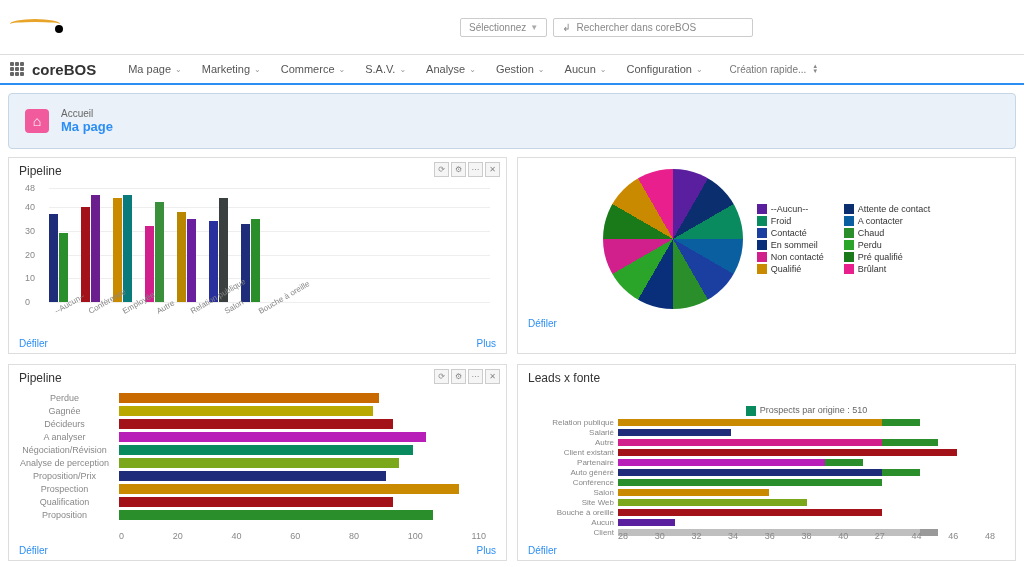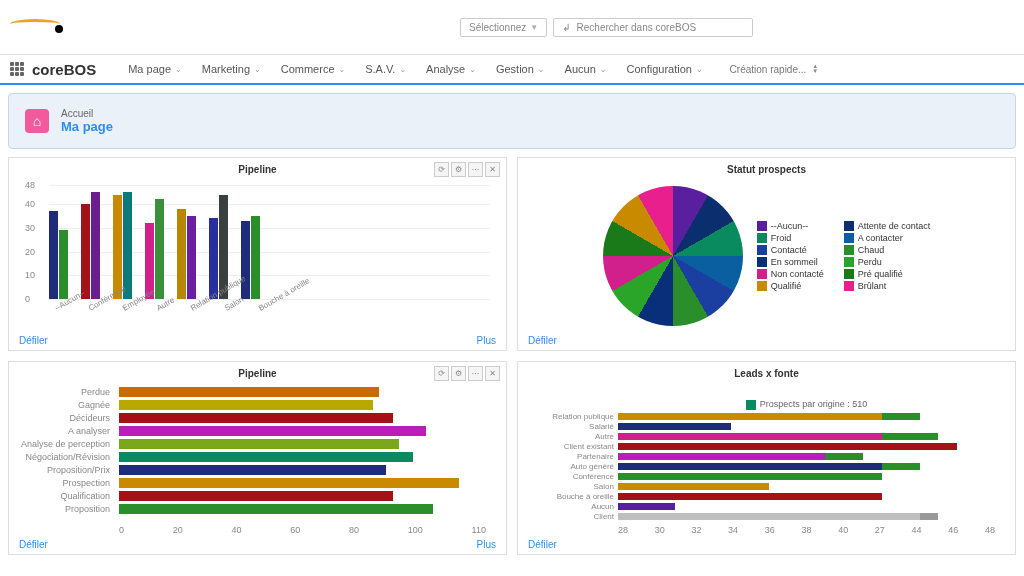--- a/index.html
+++ b/index.html
@@ -19,21 +19,21 @@
 .menuitem { padding: 8px 10px; font-size: 11px; color: #555; cursor: pointer; display: flex; align-items: center; gap: 4px; }
 .menuitem .chev { font-size: 8px; color: #999; }
 .quick { margin-left: 6px; border: 1px solid transparent; padding: 4px 8px; font-size: 10px; color: #777; display: flex; align-items: center; gap: 6px; }
 .quick-arrows { display: flex; flex-direction: column; font-size: 6px; line-height: 5px; color: #888; }
 .crumb { margin: 8px 8px; border: 1px solid #c5d7e6; background: #eaf1f8; border-radius: 4px; padding: 14px 16px; display: flex; align-items: center; gap: 12px; }
 .home-icon { width: 24px; height: 24px; background: #f15a9c; border-radius: 4px; display: flex; align-items: center; justify-content: center; color: #fff; font-size: 14px; }
 .crumb-text .t1 { font-size: 10px; color: #666; }
 .crumb-text .t2 { font-size: 13px; color: #2c8ef4; font-weight: bold; }
 .dash { display: grid; grid-template-columns: 1fr 1fr; gap: 10px; padding: 0 8px 10px; }
 .widget { border: 1px solid #ddd; background: #fff; padding: 6px 10px 4px; position: relative; }
-.wtitle { text-align: center; font-size: 10px; font-weight: bold; color: #333; margin-bottom: 6px; }
+.wtitle { font-size: 12px; font-weight: normal; color: #333; margin-bottom: 6px; }
 .wtools { position: absolute; top: 4px; right: 6px; display: flex; gap: 2px; }
 .toolbtn { width: 15px; height: 15px; border: 1px solid #ccc; background: #f5f5f5; font-size: 8px; display: flex; align-items: center; justify-content: center; color: #888; cursor: pointer; }
 .wfoot { display: flex; justify-content: space-between; font-size: 10px; color: #2c8ef4; margin-top: 4px; }
 .wfoot a { cursor: pointer; }
 .chartbox { height: 150px; position: relative; }
 
 .vbar-area { position: absolute; left: 30px; right: 6px; top: 4px; bottom: 32px; }
 .vbar-grid { position: absolute; left: 0; right: 0; border-top: 1px solid #eee; }
 .vbar-ylab { position: absolute; left: -24px; font-size: 9px; color: #888; transform: translateY(-50%); }
 .vbar-row { position: absolute; bottom: 0; display: flex; align-items: flex-end; gap: 1px; }
@@ -42,21 +42,21 @@
 .vbar-xlab { position: absolute; font-size: 8px; color: #888; transform: rotate(-30deg); transform-origin: top left; white-space: nowrap; }
 
 .pie-wrap { display: flex; gap: 14px; justify-content: center; align-items: center; height: 150px; }
 .pie { width: 140px; height: 140px; border-radius: 50%; }
 .legend { display: grid; grid-template-columns: auto auto; column-gap: 20px; row-gap: 2px; font-size: 9px; }
 .legend-item { display: flex; align-items: center; gap: 4px; white-space: nowrap; }
 .legend-sw { width: 10px; height: 10px; }
 
 .hbar-area { position: relative; height: 150px; padding-left: 100px; padding-right: 10px; padding-bottom: 16px; }
 .hbar-row { display: flex; align-items: center; height: 13px; }
-.hbar-lab { position: absolute; left: 0; width: 95px; text-align: right; font-size: 9px; color: #888; padding-right: 4px; }
+.hbar-lab { position: absolute; left: 0; width: 95px; text-align: center; font-size: 9px; color: #888; padding-right: 4px; }
 .hbar-bar { height: 10px; }
 .hbar-xaxis { position: absolute; left: 100px; right: 10px; bottom: 0; display: flex; justify-content: space-between; font-size: 9px; color: #888; }
 .hbar2-area { position: relative; height: 150px; padding-left: 90px; padding-right: 10px; padding-bottom: 16px; padding-top: 14px; }
 .hbar2-row { display: flex; align-items: center; height: 10px; position: relative; }
 .hbar2-lab { position: absolute; left: -90px; width: 86px; text-align: right; font-size: 8px; color: #888; }
 .hbar2-seg { height: 7px; position: absolute; }
 .hbar2-leg { text-align: center; font-size: 9px; color: #666; margin-bottom: 2px; }
 .hbar2-leg-sw { display: inline-block; width: 10px; height: 10px; background: #0a8a5f; vertical-align: middle; margin-right: 4px; }
 </style>
 </head>
@@ -206,21 +206,20 @@
           <div class="vbar-xlab" style="left: 208px; top: 120px;">Bouche à oreille</div>
         </div>
       </div>
     <div class="wfoot">
         <a>Défiler</a>
         <a>Plus</a>
       </div>
   </div>
 
   <div class="widget">
-    <div class="wtitle">Statut prospects</div>
     <div class="pie-wrap">
       <div class="pie" id="pie1" style="background: conic-gradient(rgb(90, 31, 158) 0deg, rgb(90, 31, 158) 30deg, rgb(11, 47, 110) 30deg, rgb(11, 47, 110) 60deg, rgb(10, 138, 95) 60deg, rgb(10, 138, 95) 90deg, rgb(10, 95, 160) 90deg, rgb(10, 95, 160) 120deg, rgb(26, 63, 160) 120deg, rgb(26, 63, 160) 150deg, rgb(42, 143, 42) 150deg, rgb(42, 143, 42) 180deg, rgb(10, 47, 122) 180deg, rgb(10, 47, 122) 210deg, rgb(42, 165, 42) 210deg, rgb(42, 165, 42) 240deg, rgb(209, 31, 140) 240deg, rgb(209, 31, 140) 270deg, rgb(26, 122, 26) 270deg, rgb(26, 122, 26) 300deg, rgb(201, 138, 0) 300deg, rgb(201, 138, 0) 330deg, rgb(232, 31, 140) 330deg, rgb(232, 31, 140) 360deg);"></div>
       <div class="legend" id="pielegend">
           <div class="legend-item">
             <span class="legend-sw" style="background:#5a1f9e"></span>
             <span>--Aucun--</span>
           </div>
           <div class="legend-item">
             <span class="legend-sw" style="background:#0b2f6e"></span>
             <span>Attente de contact</span>
@@ -292,26 +291,26 @@
         </div>
         <div class="hbar-row">
           <div class="hbar-lab">Décideurs</div>
           <div class="hbar-bar" style="width:74.54545454545455%;background:#a31219"></div>
         </div>
         <div class="hbar-row">
           <div class="hbar-lab">A analyser</div>
           <div class="hbar-bar" style="width:83.63636363636363%;background:#b81fb8"></div>
         </div>
         <div class="hbar-row">
+          <div class="hbar-lab">Négociation/Révision</div>
+          <div class="hbar-bar" style="width:80%;background:#0a8a5f"></div>
+        </div>
+        <div class="hbar-row">
           <div class="hbar-lab">Analyse de perception</div>
           <div class="hbar-bar" style="width:76.36363636363637%;background:#7aa81a"></div>
-        </div>
-        <div class="hbar-row">
-          <div class="hbar-lab">Négociation/Révision</div>
-          <div class="hbar-bar" style="width:80%;background:#0a8a5f"></div>
         </div>
         <div class="hbar-row">
           <div class="hbar-lab">Proposition/Prix</div>
           <div class="hbar-bar" style="width:72.72727272727273%;background:#1e2c7a"></div>
         </div>
         <div class="hbar-row">
           <div class="hbar-lab">Prospection</div>
           <div class="hbar-bar" style="width:92.72727272727272%;background:#c98a00"></div>
         </div>
         <div class="hbar-row">
@@ -370,20 +369,24 @@
           <div class="hbar2-seg" style="left: 0%; width: 70%; background: rgb(30, 44, 122);"></div>
           <div class="hbar2-seg" style="left: 70%; width: 10%; background: rgb(42, 143, 42);"></div>
         </div>
         <div class="hbar2-row">
           <div class="hbar2-lab">Conférence</div>
           <div class="hbar2-seg" style="left: 0%; width: 70%; background: rgb(42, 143, 42);"></div>
         </div>
         <div class="hbar2-row">
           <div class="hbar2-lab">Salon</div>
           <div class="hbar2-seg" style="left: 0%; width: 40%; background: rgb(201, 138, 0);"></div>
+        </div>
+        <div class="hbar2-row">
+          <div class="hbar2-lab">Site Web</div>
+          <div class="hbar2-seg" style="left: 0%; width: 50%; background: rgb(122, 168, 26);"></div>
         </div>
         <div class="hbar2-row">
           <div class="hbar2-lab">Bouche à oreille</div>
           <div class="hbar2-seg" style="left: 0%; width: 70%; background: rgb(163, 18, 25);"></div>
         </div>
         <div class="hbar2-row">
           <div class="hbar2-lab">Aucun</div>
           <div class="hbar2-seg" style="left: 0%; width: 15%; background: rgb(90, 31, 158);"></div>
         </div>
         <div class="hbar2-row">

